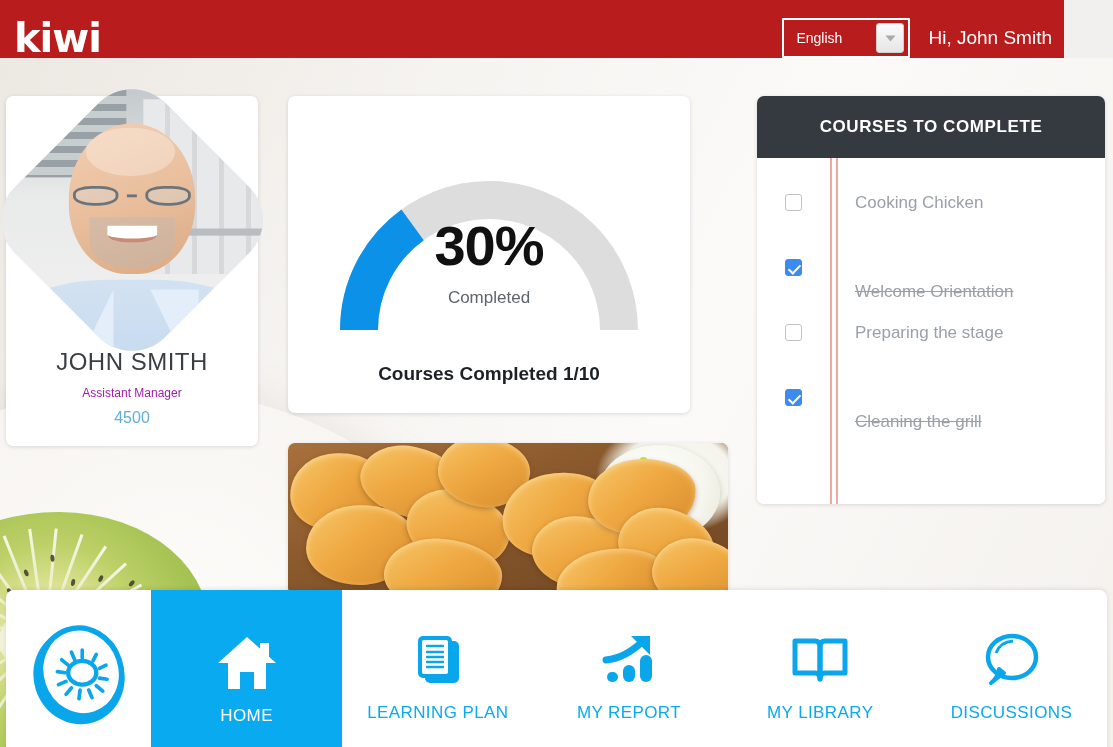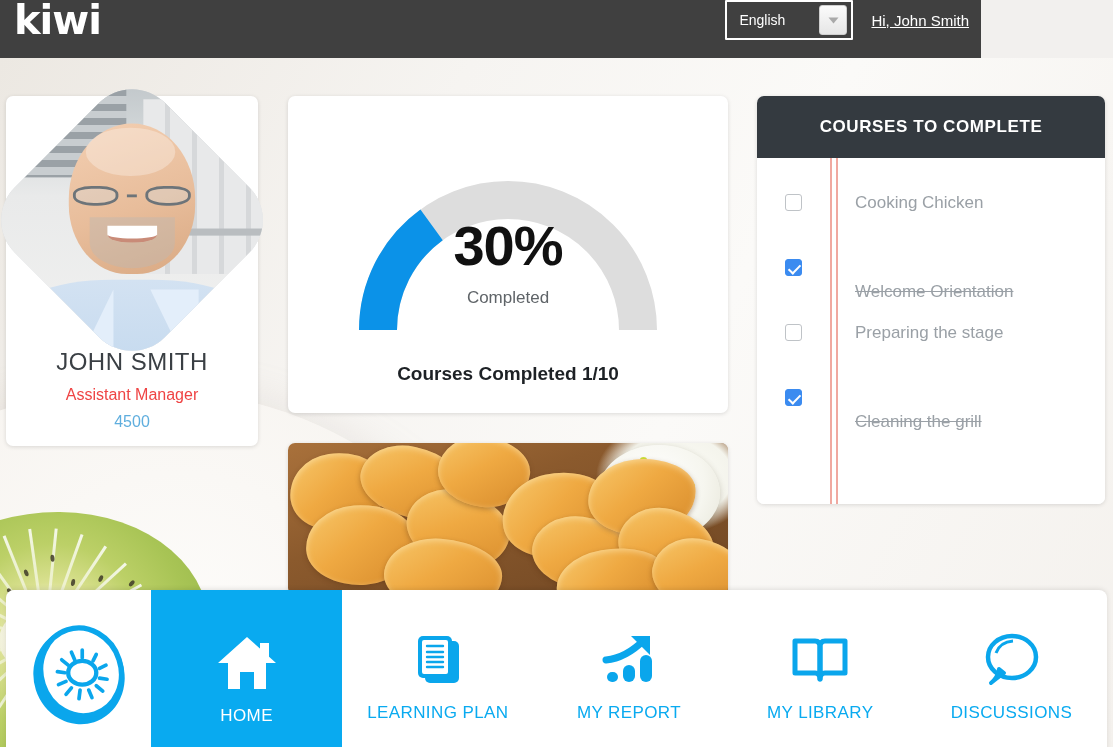--- a/index.html
+++ b/index.html
@@ -87,24 +87,24 @@
     border-radius: 60% 40% 55% 45%;
     background: linear-gradient(140deg, #f6c6cf 0%, #efb2bd 55%, #e8a3b0 100%);
     transform: rotate(-22deg);
     opacity: .9;
   }
 
   
   .header {
     position: absolute;
     left: 0; top: 0;
-    width: 981px; height: 58px;
-    background: #404040;
-    display: flex;
-    align-items: flex-start;
+    width: 1064px; height: 58px;
+    background: #b91c1c;
+    display: flex;
+    align-items: flex-end;
     z-index: 30;
   }
   .logo {
     margin-left: 14px;
     color: #ffffff;
     font-size: 40px;
     font-weight: bold;
     letter-spacing: -1px;
     line-height: 1;
     font-family: "DejaVu Sans", sans-serif;
@@ -137,23 +137,22 @@
     background: linear-gradient(#fbfbfb, #e6e6e6);
     border: 1px solid #cfcfcf;
     border-radius: 3px;
     display: flex;
     align-items: center;
     justify-content: center;
   }
   .lang-caret svg { display: block; }
   .greeting {
     color: #ffffff;
-    font-size: 15px;
+    font-size: 19px;
     white-space: nowrap;
-    text-decoration: underline;
   }
   .logout-btn {
     background: #f2f2f2;
     border: 1px solid #d8d8d8;
     border-radius: 5px;
     color: #111111;
     font-size: 17px;
     font-weight: bold;
     padding: 8px 14px;
     cursor: pointer;
@@ -293,33 +292,33 @@
       #ef6a5e 17px, #ef6a5e 22px);
   }
   .profile-name {
     margin-top: 22px;
     font-size: 24px;
     color: #3a3f44;
     letter-spacing: .5px;
   }
   .profile-role {
     margin-top: 10px;
-    font-size: 16px;
-    color: #ef4444;
+    font-size: 12px;
+    color: #a21caf;
   }
   .profile-id {
     margin-top: 9px;
     font-size: 16px;
     color: #5faede;
   }
 
   
   .gauge-card {
     left: 288px; top: 96px;
-    width: 440px; height: 317px;
+    width: 402px; height: 317px;
   }
   .gauge-wrap {
     position: relative;
     width: 360px; height: 188px;
     margin: 62px auto 0;
   }
   .gauge-wrap svg { display: block; }
   .gauge-center {
     position: absolute;
     left: 0; right: 0; top: 60px;

